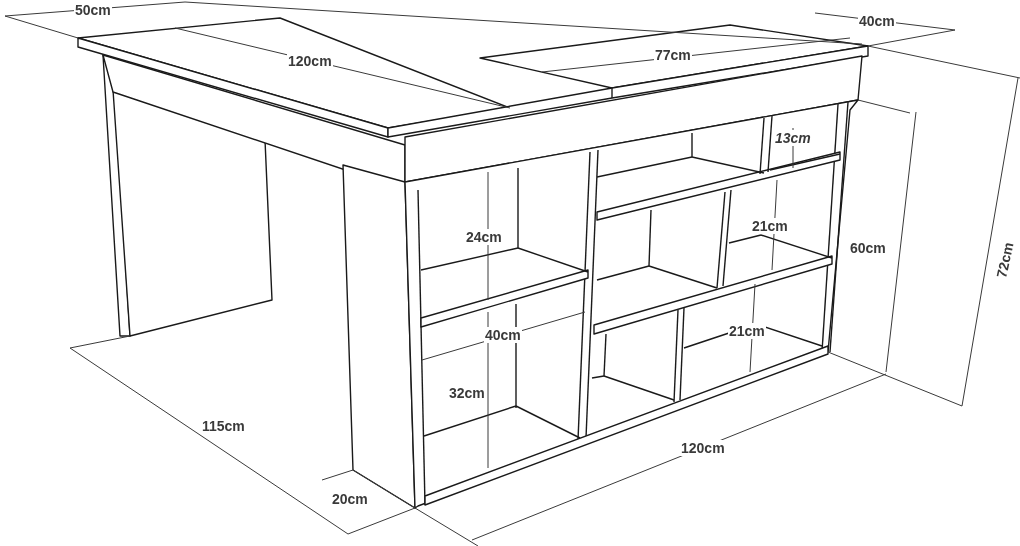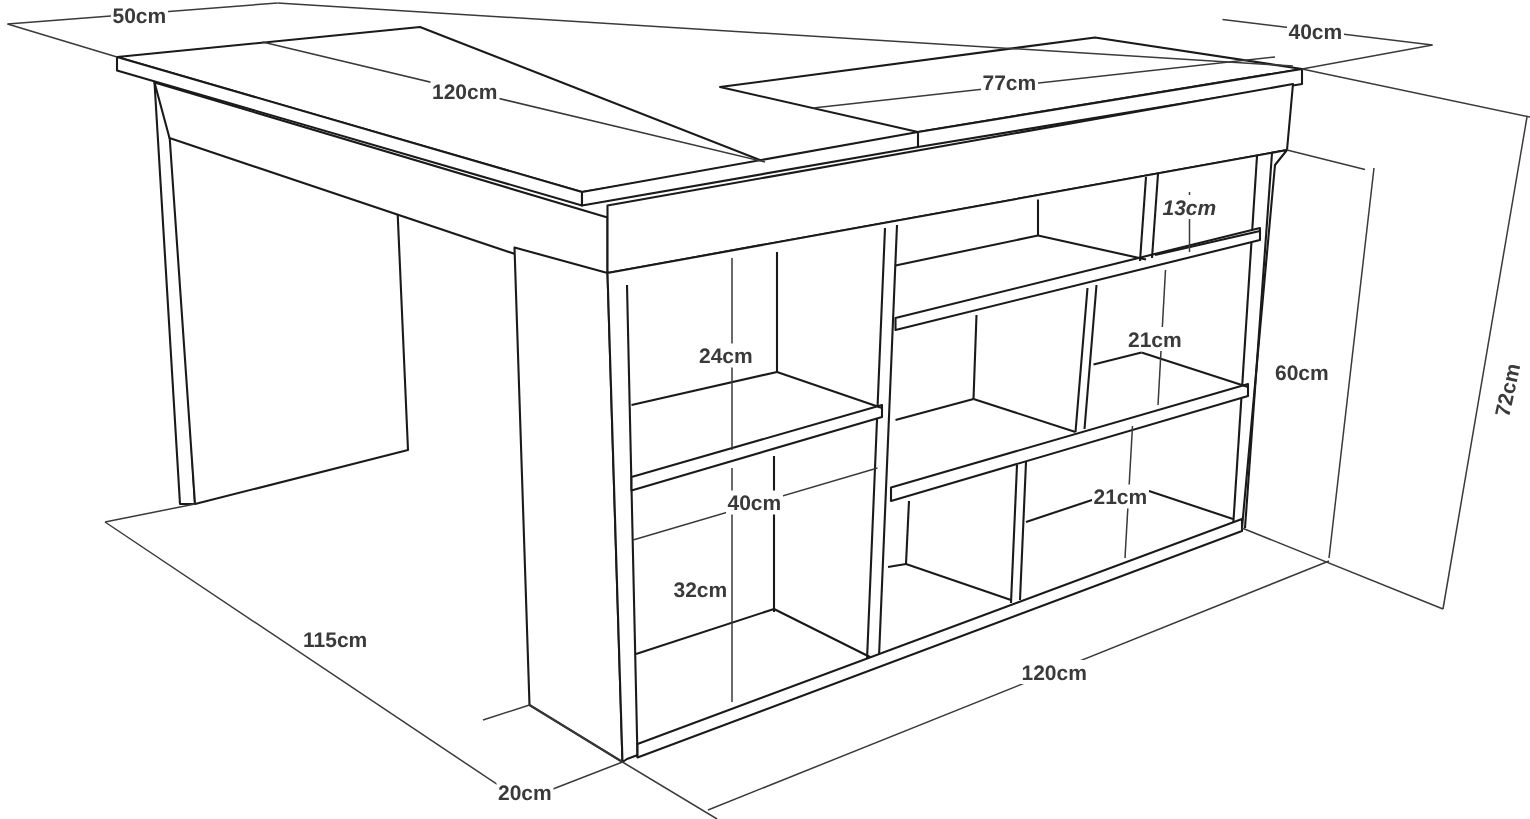--- a/index.html
+++ b/index.html
@@ -110,15 +110,15 @@
   <span class="lbl" style="left:858px; top:13px;">40cm</span>
   <span class="lbl" style="left:774px; top:130px;font-style:italic;">13cm</span>
   <span class="lbl" style="left:751px; top:218px;">21cm</span>
   <span class="lbl" style="left:728px; top:323px;">21cm</span>
   <span class="lbl" style="left:465px; top:229px;text-align:right;">24cm</span>
   <span class="lbl" style="left:484px; top:327px;">40cm</span>
   <span class="lbl" style="left:448px; top:385px;">32cm</span>
   <span class="lbl" style="left:849px; top:240px;">60cm</span>
   <span class="lbl rot" style="left:986px; top:252px;">72cm</span>
   <span class="lbl" style="left:163px; top:418px;margin-left:38px;">115cm</span>
-  <span class="lbl" style="left:331px; top:520px;">20cm</span>
+  <span class="lbl" style="left:331px; top:491px;">20cm</span>
   <span class="lbl" style="left:680px; top:440px;">120cm</span>
 </div>
 
 </body></html>

